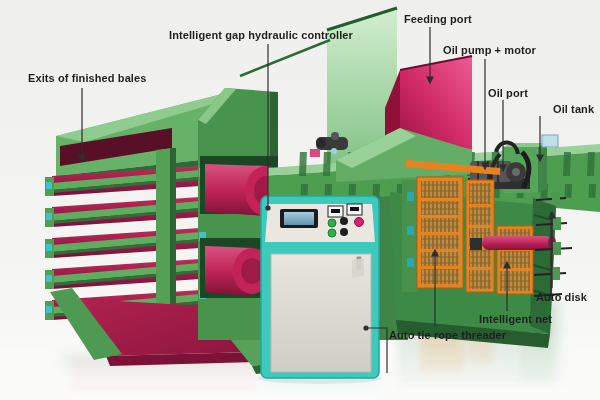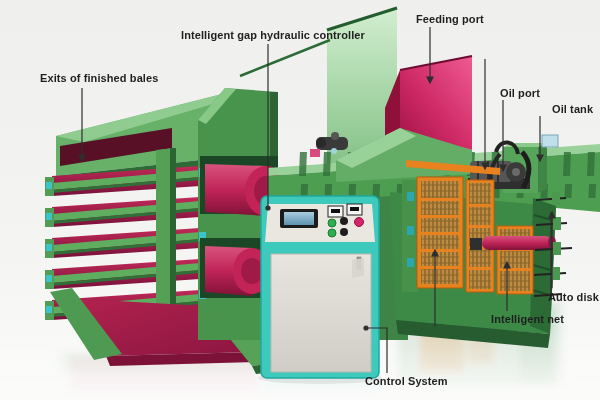--- a/index.html
+++ b/index.html
@@ -4,21 +4,21 @@
 <style>
   html,body{margin:0;padding:0;}
   #stage{
     position:relative;width:600px;height:400px;overflow:hidden;
     background:linear-gradient(#efefee 0%,#f3f3f2 55%,#fbfbfa 100%);
     font-family:"Liberation Sans", sans-serif;
   }
   #stage svg{position:absolute;left:0;top:0;}
   .lbl{
     position:absolute;font-size:11px;font-weight:600;color:#1f1f1f;
-    white-space:nowrap;letter-spacing:.1px;z-index:5;margin-left:12px;
+    white-space:nowrap;letter-spacing:.1px;z-index:5;
   }
 </style>
 </head>
 <body>
 
 <div id="stage">
 
 <svg width="600" height="400" viewBox="0 0 600 400">
   <defs>
     <linearGradient id="crimson" x1="0" y1="0" x2="0" y2="1">
@@ -319,19 +319,20 @@
     <g>
           <polyline points="387,373 387,328 366,328" fill="none"></polyline>
           <circle cx="366" cy="328" r="2"></circle>
         </g>
   </g>
 </svg>
 
 <div class="lbl" style="left:404px;top:13px">Feeding port</div>
 <div class="lbl" style="left:28px;top:72px">Exits of finished bales</div>
 <div class="lbl" style="left:169px;top:29px">Intelligent gap hydraulic controller</div>
+<div class="lbl" style="left:443px;top:44px">Oil pump + motor</div>
 <div class="lbl" style="left:488px;top:87px">Oil port</div>
-<div class="lbl" style="left:540px;top:103px">Oil tank</div>
+<div class="lbl" style="left:553px;top:103px">Oil tank</div>
 <div class="lbl" style="left:536px;top:291px">Auto disk</div>
 <div class="lbl" style="left:479px;top:313px">Intelligent net</div>
-<div class="lbl" style="left:353px;top:375px">Control System</div>
+<div class="lbl" style="left:389px;top:329px">Auto tie rope threader</div>
 
 </div>
 
 </body></html>

